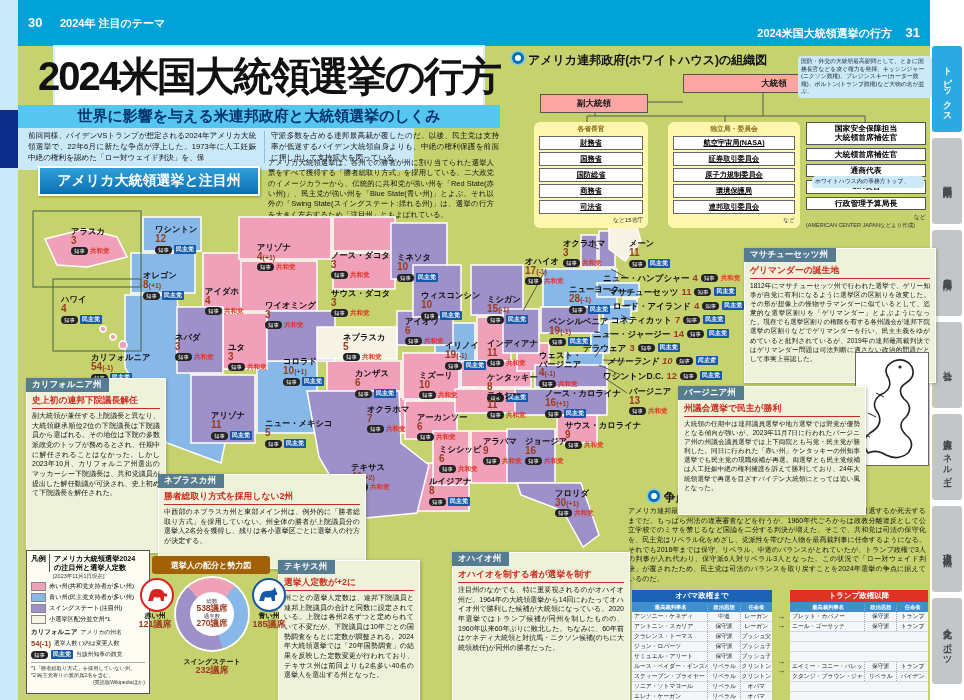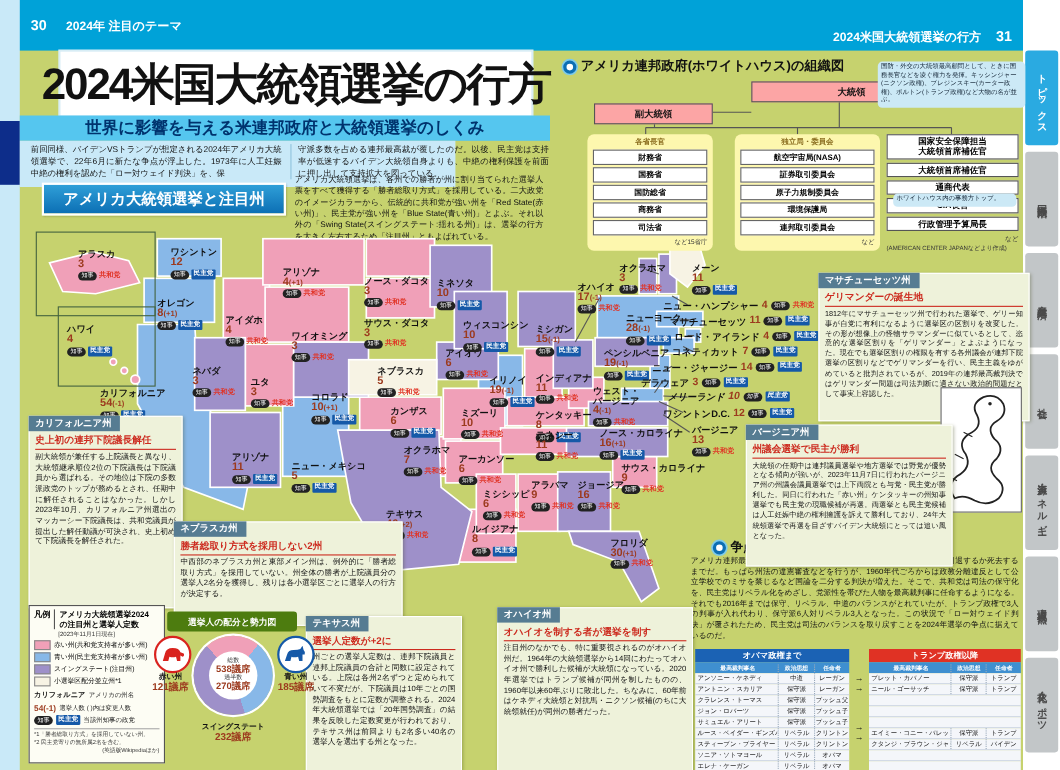--- a/index.html
+++ b/index.html
@@ -53,41 +53,41 @@
   .legrow .tx{font-size:6.2px;}
   .keyrow{display:flex;align-items:center;gap:3px;margin-top:2px;}
   .keyrow .k{font-size:6.5px;font-weight:bold;color:#111;}
   .keyrow .v{font-size:5.8px;color:#222;}
   .keyrow .kv{font-size:7.5px;font-weight:bold;color:#9c3a1e;}
   #legnotes{margin-top:3px;border-top:1px solid #aaa;padding-top:2px;}
   #legnotes div{font-size:5.2px;color:#333;line-height:1.3;}
   #legsrc{text-align:right;font-size:5.2px;color:#333;}
   
   #power{left:152px;top:556px;width:118px;height:140px;z-index:4;}
-  #powerhead{position:absolute;left:0;top:0;width:118px;height:18px;background:#4d7c0f;border-radius:3px;color:#fff;font-size:8px;font-weight:bold;display:flex;align-items:center;justify-content:center;}
+  #powerhead{position:absolute;left:0;top:0;width:118px;height:18px;background:#a16207;border-radius:3px;color:#fff;font-size:8px;font-weight:bold;display:flex;align-items:center;justify-content:center;}
   #donut{position:absolute;left:24px;top:22px;width:72px;height:72px;border-radius:50%;background:conic-gradient(from 318deg,#f0a0b8 0 81deg,#88b8e8 81deg 205deg,#9e90c9 205deg 360deg);box-shadow:0 0 0 2px #fff;}
   #donut::after{content:"";position:absolute;left:14px;top:14px;width:44px;height:44px;background:#fff;border-radius:50%;}
   #donutlbl{position:absolute;left:24px;top:42px;width:72px;text-align:center;z-index:2;line-height:1.1;}
   #donutlbl .s{font-size:5.5px;color:#333;}
   #donutlbl .n{font-size:8.5px;font-weight:900;color:#9c3a1e;}
   .mascot{position:absolute;width:30px;height:30px;border-radius:50%;background:#fff;display:flex;align-items:center;justify-content:center;}
   #elep{left:-12px;top:22px;border:2px solid #d9231f;}
   #donk{left:100px;top:22px;border:2px solid #1559a8;}
   .pclab{position:absolute;text-align:center;line-height:1.1;}
   .pclab .a{font-size:7px;font-weight:bold;color:#111;}
   .pclab .b{font-size:9px;font-weight:900;color:#9c3a1e;}
   
   #orgtitle{left:512px;top:52px;}
-  .dottitle{display:flex;align-items:center;gap:4px;}
+  .dottitle{display:flex;gap:4px;}
   .dottitle .dot{width:12px;height:12px;border-radius:50%;background:#fff;border:3px solid #0c6fb4;box-sizing:border-box;box-shadow:0 0 0 1.5px #7fcbe8;}
   .dottitle .t{font-size:12px;font-weight:900;color:#111;white-space:nowrap;}
   .orgbox{position:absolute;background:#fca5a5;border:1px solid #555;display:flex;align-items:center;justify-content:center;font-size:8.5px;font-weight:bold;color:#111;z-index:2;}
   .ypanel{position:absolute;background:#fdf7ae;border-radius:6px;padding:2px 5px 3px 5px;z-index:2;}
   .ypanel .yh{text-align:center;font-size:6.8px;font-weight:bold;color:#8a6d1f;margin-bottom:2px;}
-  .ybox{background:#fff;border:1px solid #666;font-size:7.2px;font-weight:bold;text-align:center;line-height:12px;height:12px;margin-bottom:2px;}
+  .ybox{background:#fff;border:1px solid #666;font-size:7.2px;font-weight:bold;text-align:center;line-height:12px;height:12px;margin-bottom:2px;text-decoration:underline;}
   .yfoot{text-align:right;font-size:5.8px;color:#333;}
   .staffbox{background:#fff;border:1px solid #555;font-size:7.8px;font-weight:bold;text-align:center;margin-bottom:3px;padding:1px 0;line-height:1.2;white-space:pre-line;}
   .callout{position:absolute;background:#cce9f6;border-radius:4px;font-size:5.8px;line-height:1.3;color:#123;padding:2px 3px;z-index:3;}
   .orgline{stroke:#555;stroke-width:1;fill:none;}
   #orgcredit{font-size:5.5px;color:#333;}
   
   .tblhead{height:12px;color:#fff;font-weight:bold;font-size:7.5px;display:flex;align-items:center;justify-content:center;}
   .tbl .cols{display:flex;background:#3f8fd0;color:#fff;font-size:5.3px;font-weight:bold;height:10px;align-items:center;text-align:center;}
   .tbl .r{display:flex;height:9px;align-items:center;background:#f4f6fa;border-bottom:1px solid #cfd8e4;font-size:5.8px;color:#111;}
   .tbl .c1{width:54%;padding-left:2px;white-space:nowrap;overflow:hidden;}

